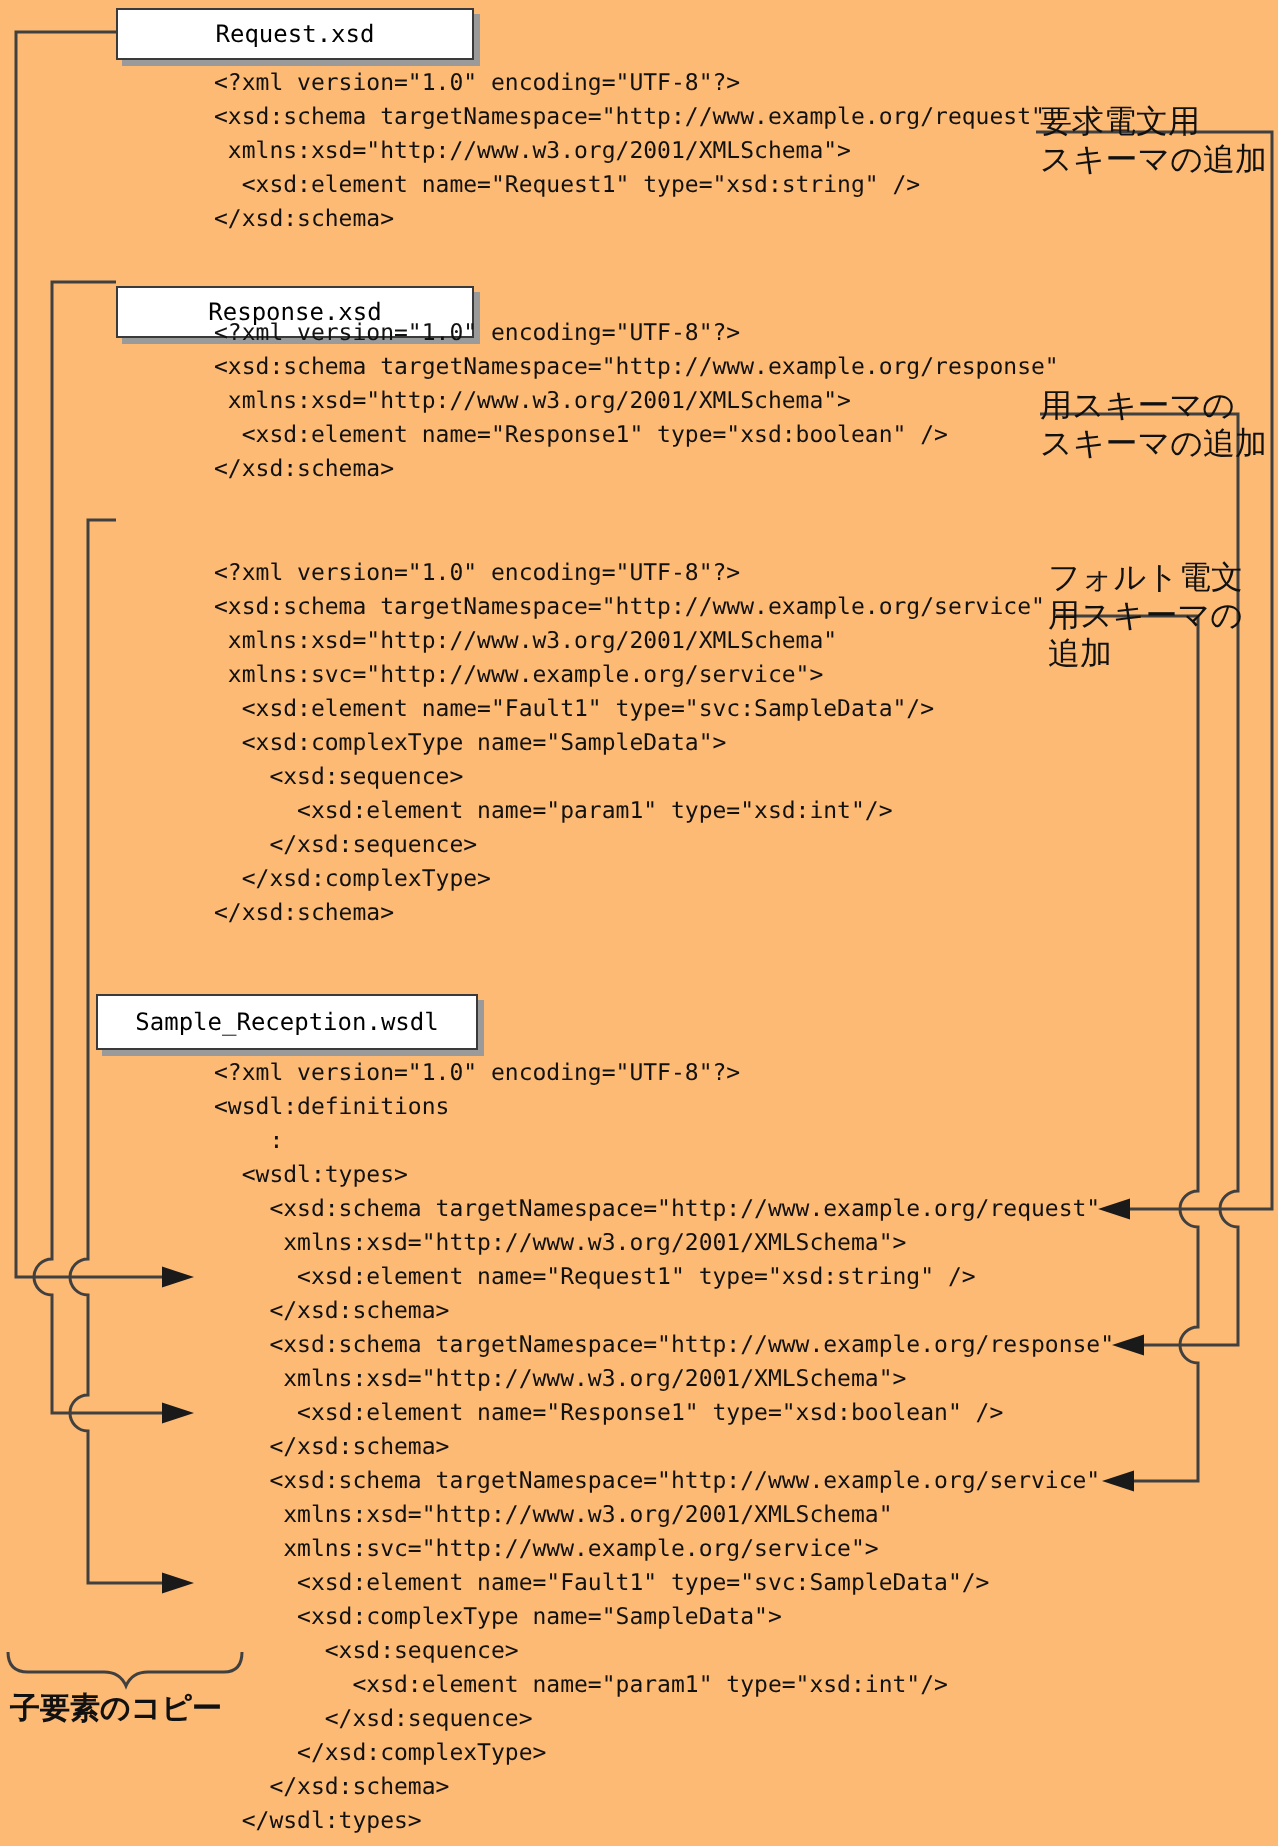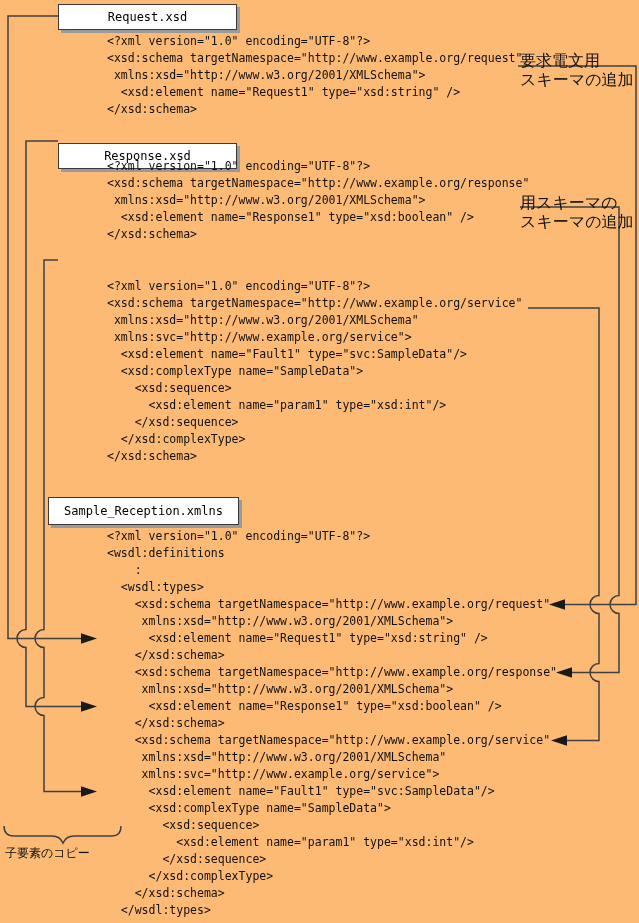--- a/index.html
+++ b/index.html
@@ -17,39 +17,39 @@
   .codeblock{
     position:absolute;margin:0;font-family:"DejaVu Sans Mono","Liberation Mono",monospace;
     font-size:11.5px;line-height:17px;white-space:pre;color:#111;z-index:2;
   }
   .annotation{
     position:absolute;font-family:Liberation Mono, monospace;
     font-size:16px;line-height:19px;white-space:pre-line;color:#111;z-index:2;margin-top:32px;
   }
   .brace-label{
     position:absolute;font-family:"Liberation Sans","DejaVu Sans",sans-serif;
-    font-size:12px;color:#111;z-index:2;white-space:nowrap;
+    font-size:15px;color:#111;z-index:2;white-space:nowrap;font-weight:bold;
   }
   svg.overlay{position:absolute;left:0;top:0;z-index:1;}
   svg.overlay path{fill:none;stroke:#404040;stroke-width:1.5;}
   svg.overlay polygon{fill:#1a1a1a;stroke:none;}
 </style>
 </head>
 <body>
 
 <div id="stage">
 
   <div class="filebox" style="left:58px;top:4px;width:177px;height:24px;">
     <span>Request.xsd</span>
   </div>
   <div class="filebox" style="left:58px;top:111px;width:177px;height:24px;margin-top:32px;">
     <span>Response.xsd</span>
   </div>
   <div class="filebox" style="left:48px;top:497px;width:189px;height:26px;">
-    <span>Sample_Reception.xmlns</span>
+    <span>Sample_Reception.wsdl</span>
   </div>
 
   <pre class="codeblock" style="left:107px;top:33px;">&lt;?xml version="1.0" encoding="UTF-8"?&gt;
 &lt;xsd:schema targetNamespace="http://www.example.org/request"
  xmlns:xsd="http://www.w3.org/2001/XMLSchema"&gt;
   &lt;xsd:element name="Request1" type="xsd:string" /&gt;
 &lt;/xsd:schema&gt;</pre>
   <pre class="codeblock" style="left:107px;top:158px;">&lt;?xml version="1.0" encoding="UTF-8"?&gt;
 &lt;xsd:schema targetNamespace="http://www.example.org/response"
  xmlns:xsd="http://www.w3.org/2001/XMLSchema"&gt;
@@ -87,20 +87,23 @@
           &lt;xsd:element name="param1" type="xsd:int"/&gt;
         &lt;/xsd:sequence&gt;
       &lt;/xsd:complexType&gt;
     &lt;/xsd:schema&gt;
   &lt;/wsdl:types&gt;</pre>
 
   <div class="annotation" style="left:520px;top:21px;">要求電文用
 スキーマの追加</div>
   <div class="annotation" style="left:520px;top:163px;">用スキーマの
 スキーマの追加</div>
+  <div class="annotation" style="left:524px;top:249px;">フォルト電文
+用スキーマの
+追加</div>
 
   <div class="brace-label" style="left:5px;top:845px;">子要素のコピー</div>
 
   <svg class="overlay" width="639" height="923" viewBox="0 0 639 923">
 
     <path d="M58 16 H8 V638.5 H81"></path>
     <path d="M58 141 H26 V629.5 A9 9 0 0 0 26 647.5 V706.5 H81"></path>
     <path d="M58 260 H44 V629.5 A9 9 0 0 0 44 647.5 V697.5 A9 9 0 0 0 44 715.5 V791.5 H81"></path>
 
     <polygon points="97,638.5 81,633.3 81,643.7"></polygon>

